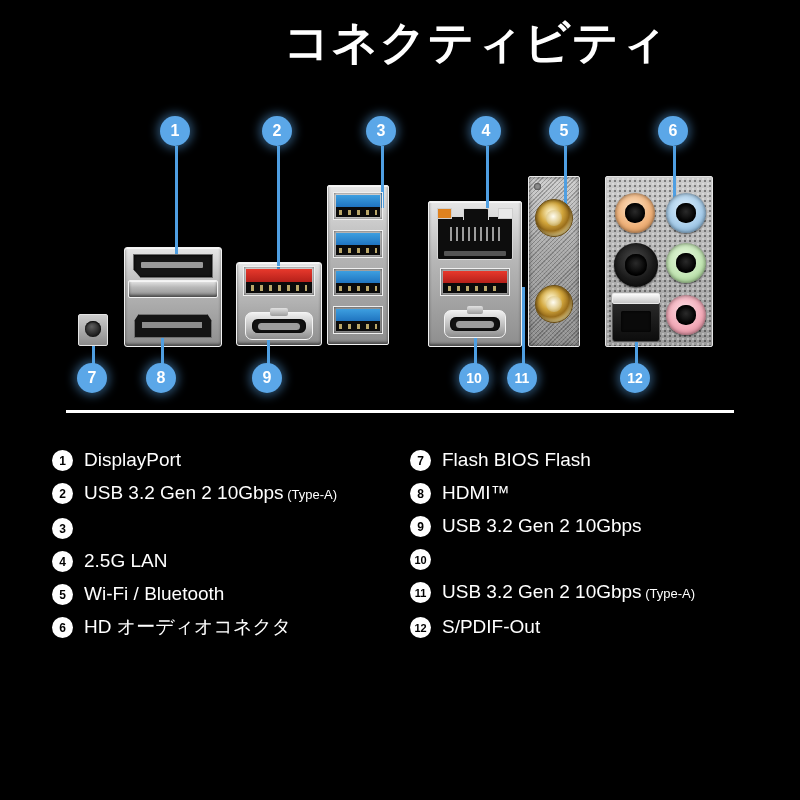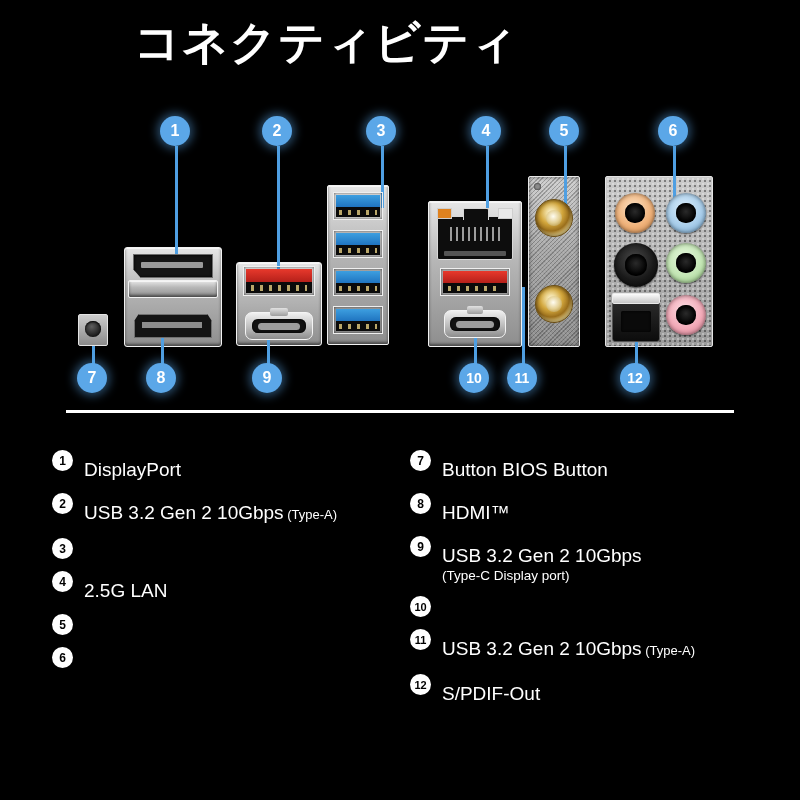--- a/index.html
+++ b/index.html
@@ -7,21 +7,21 @@
     width:800px;height:800px;overflow:hidden;position:relative;
     background:#000;
     font-family:"Liberation Sans","DejaVu Sans",sans-serif;
     color:#fff;
     -webkit-font-smoothing:antialiased;
   }
   #stage{position:absolute;inset:0;width:800px;height:800px;}
 
   
   .title{
-    position:absolute;left:0;top:14px;width:652px;text-align:center;
+    position:absolute;left:16px;top:14px;width:652px;text-align:right;
     font-size:46px;line-height:56px;font-weight:700;letter-spacing:1px;
     color:#ffffff;
   }
 
   
   .badge{
     position:absolute;width:30px;height:30px;border-radius:50%;
     background:#5BA7E8;
     color:#ffffff;font-size:16px;font-weight:700;
     display:flex;align-items:center;justify-content:center;
@@ -172,21 +172,21 @@
   .col.right{left:410px;width:380px;}
   .lrow{position:relative;display:flex;align-items:flex-start;margin-bottom:10px;}
   .lnum{
     flex:0 0 auto;width:21px;height:21px;border-radius:50%;
     background:#ffffff;color:#000;
     font-size:12px;font-weight:700;
     display:flex;align-items:center;justify-content:center;
     margin-top:2px;
   }
   .lnum.wide{font-size:11px;}
-  .ltext{margin-left:11px;color:#fff;margin-top:10px;}
+  .ltext{margin-left:11px;color:#fff;}
   .lmain{font-size:19px;line-height:23px;white-space:nowrap;}
   .lsuffix{font-size:13px;}
   .lsub{font-size:13.5px;line-height:17px;margin-top:0px;}
 </style>
 </head>
 <body>
 
 <div id="stage">
 
   <div class="title">コネクティビティ</div>
@@ -316,43 +316,48 @@
           <div class="lnum">3</div>
         </div>
         <div class="lrow">
           <div class="lnum">4</div>
           <div class="ltext">
             <div class="lmain">2.5G LAN</div>
           </div>
         </div>
         <div class="lrow">
           <div class="lnum">5</div>
+          <div class="ltext">
+            <div class="lmain">Wi-Fi / Bluetooth</div>
+          </div>
         </div>
         <div class="lrow">
           <div class="lnum">6</div>
+          <div class="ltext">
+            <div class="lmain">HD オーディオコネクタ</div>
+          </div>
         </div>
       </div>
     <div class="col right" id="legend-right">
         <div class="lrow">
           <div class="lnum">7</div>
           <div class="ltext">
-            <div class="lmain">Button BIOS Button</div>
+            <div class="lmain">Flash BIOS Flash</div>
           </div>
         </div>
         <div class="lrow">
           <div class="lnum">8</div>
           <div class="ltext">
             <div class="lmain">HDMI™</div>
           </div>
         </div>
         <div class="lrow">
           <div class="lnum">9</div>
           <div class="ltext">
             <div class="lmain">USB 3.2 Gen 2 10Gbps</div>
-            <div class="lsub">(Type-C Display port)</div>
           </div>
         </div>
         <div class="lrow">
           <div class="lnum wide">10</div>
         </div>
         <div class="lrow">
           <div class="lnum wide">11</div>
           <div class="ltext">
             <div class="lmain">USB 3.2 Gen 2 10Gbps<span class="lsuffix"> (Type-A)</span></div>
           </div>

